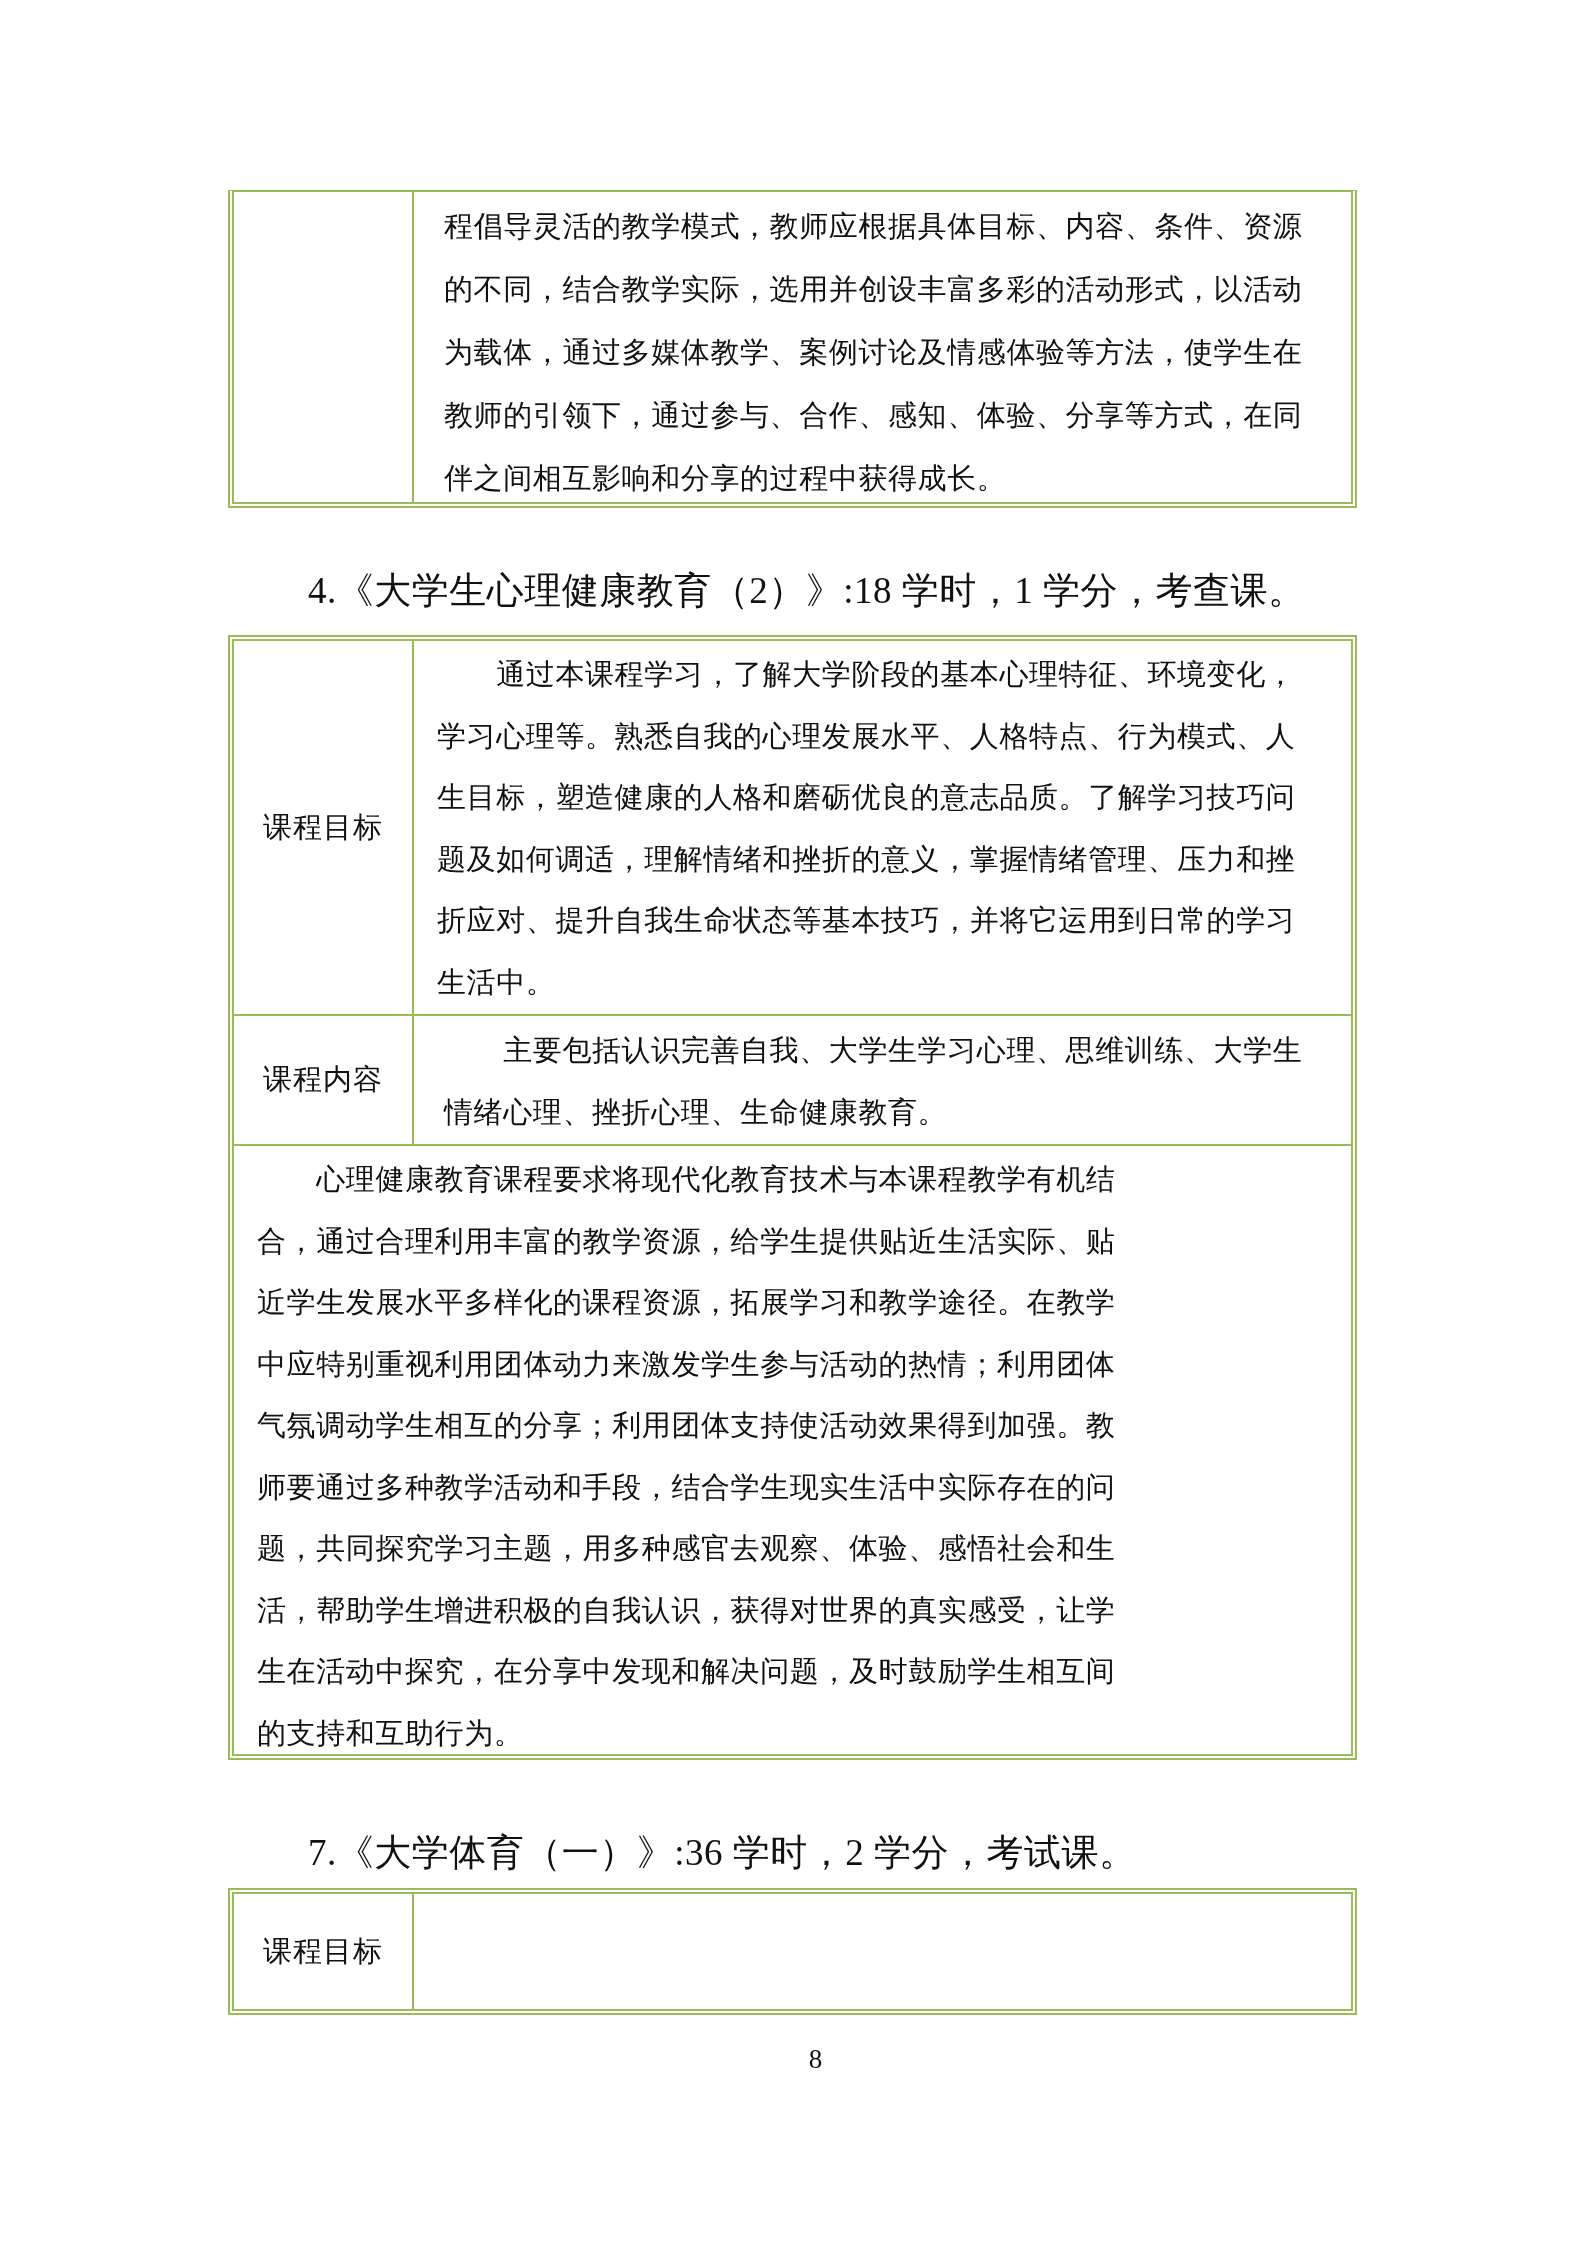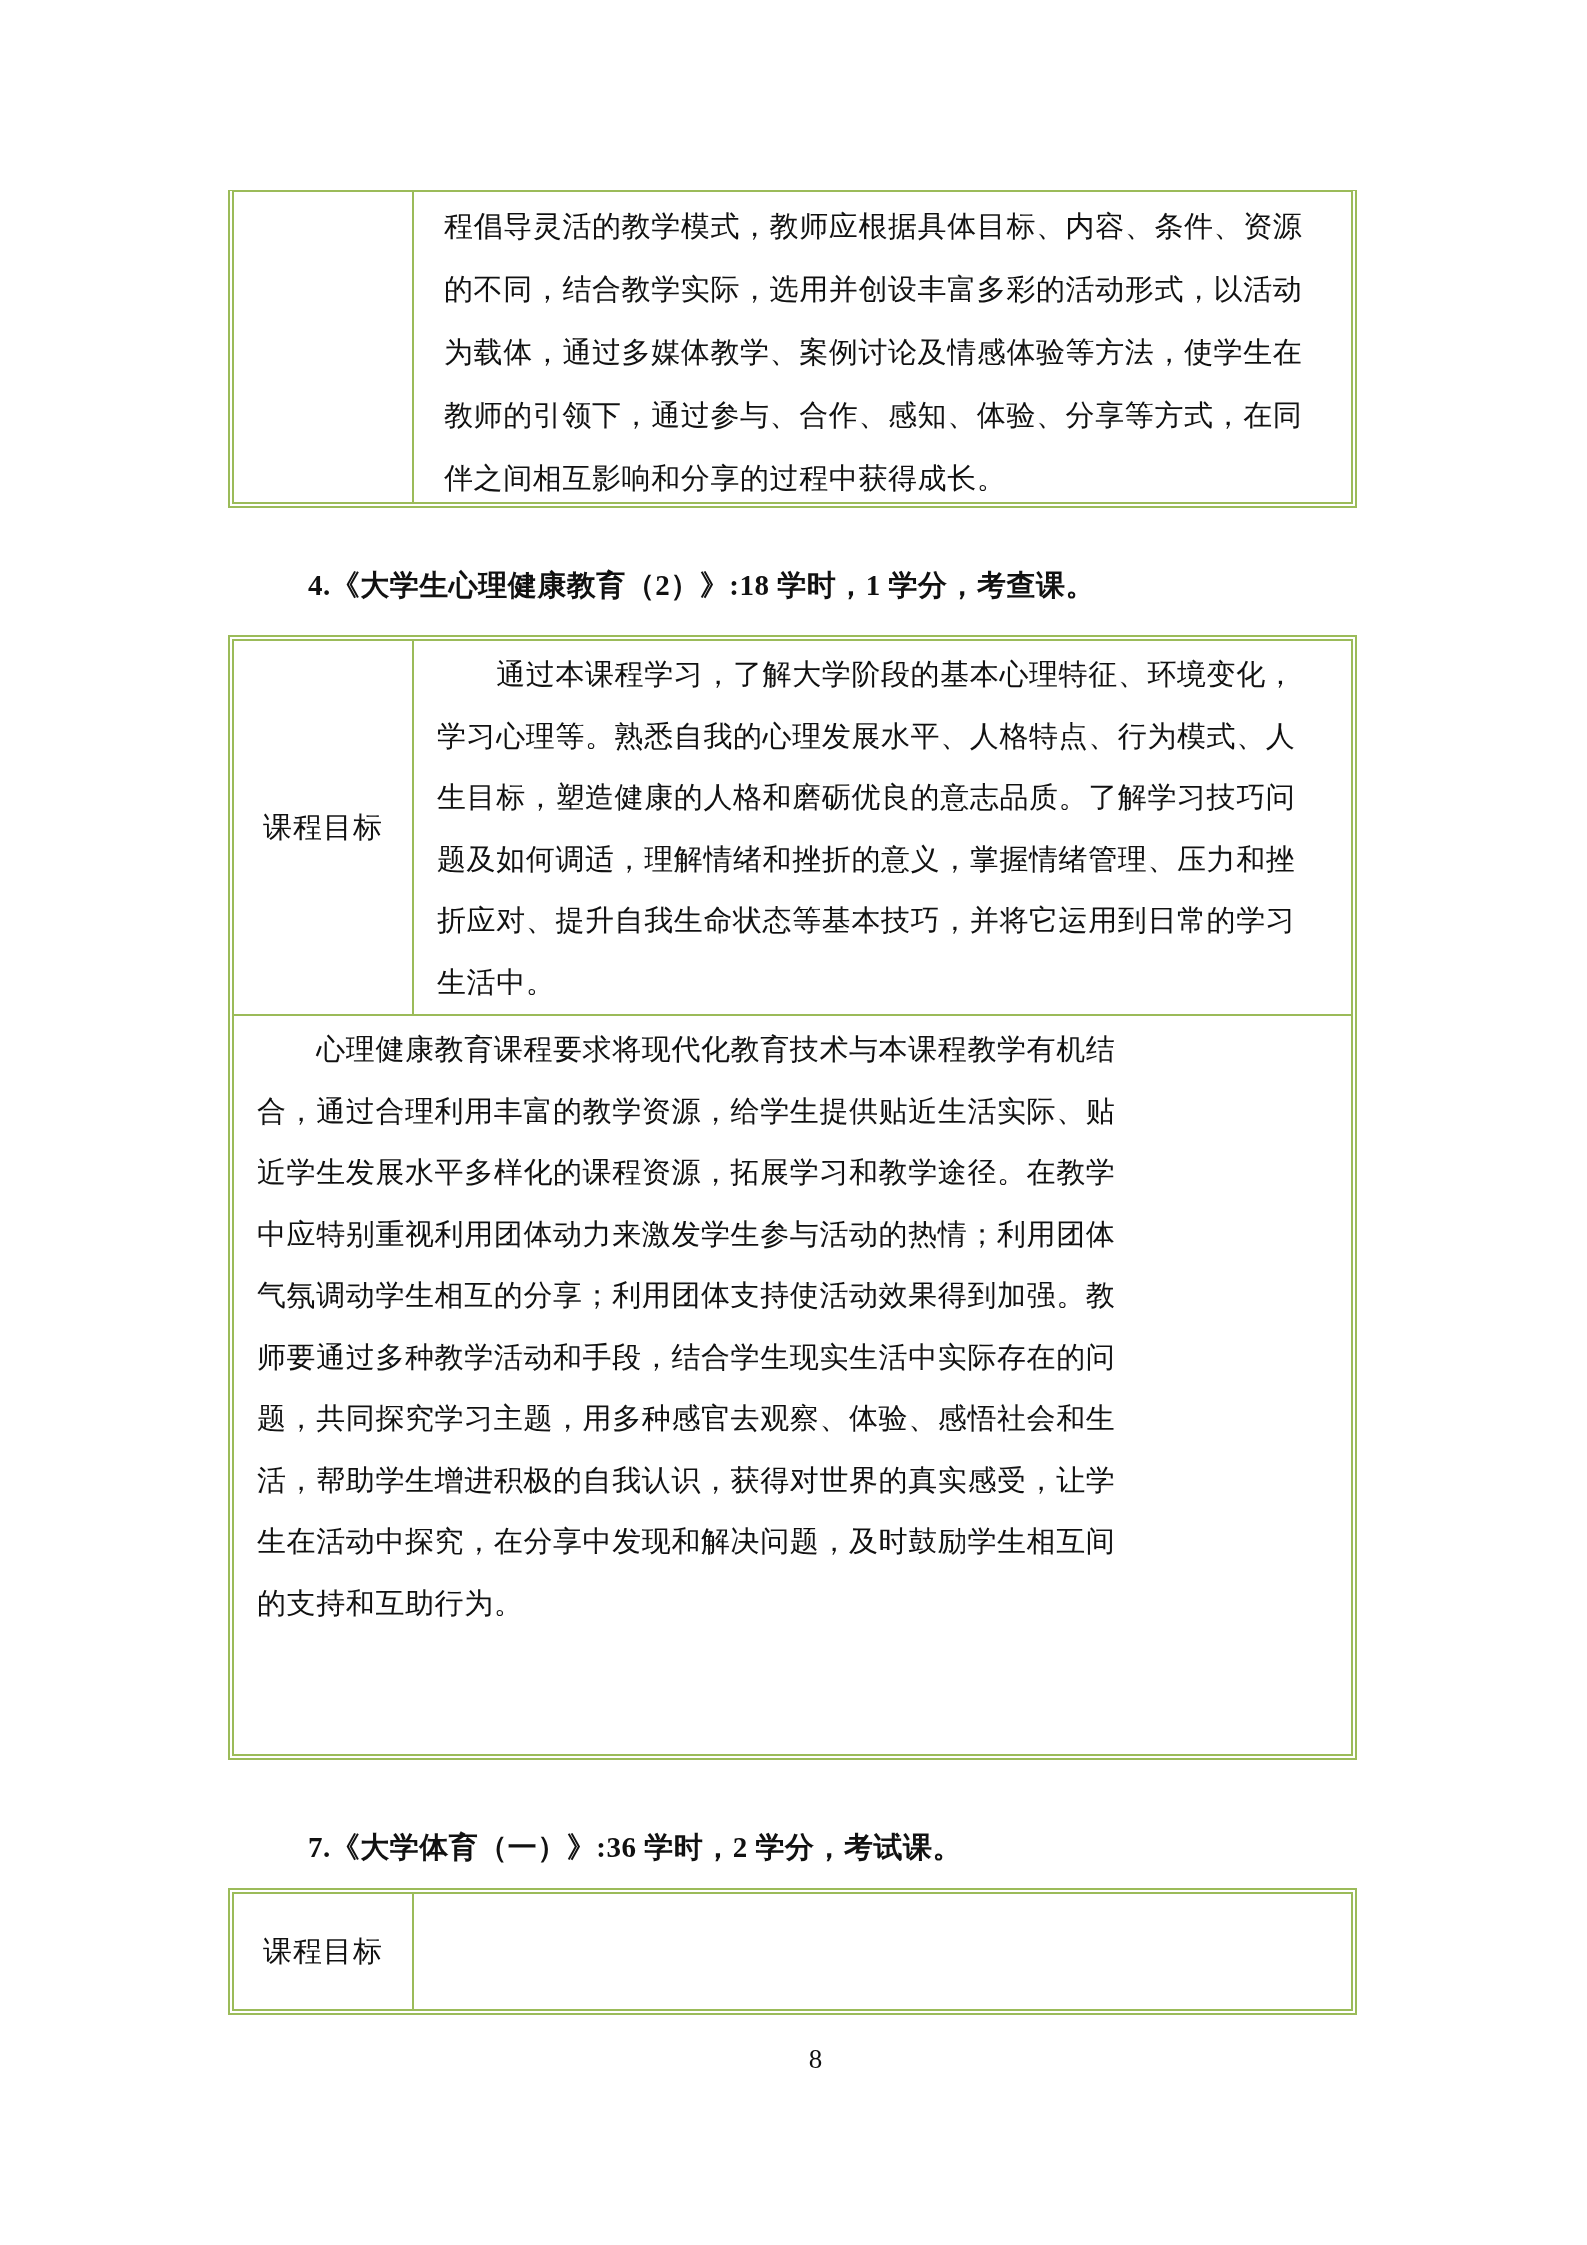--- a/index.html
+++ b/index.html
@@ -47,22 +47,22 @@
     white-space: pre-line;
     overflow: visible;
   }
   .lh63 { line-height: 63px; }
   .lh61 { line-height: 61.5px; padding-left: 23px; }
   .lh62 { line-height: 62px; }
   .lh58 { line-height: 58px; }
   .heading {
     position: absolute;
     left: 308px;
-    font-size: 29px;
-    font-weight: bold;
+    font-size: 37px;
+    font-weight: normal;
     letter-spacing: 0.5px;
     white-space: nowrap;
   }
   .page-number {
     position: absolute;
     left: 0;
     width: 100%;
     text-align: center;
     font-size: 27px;
     transform: translateX(22px);
@@ -100,20 +100,25 @@
   <div id="table-s4" class="doc-table">
     <div class="t-row row-goal">
       <div class="label-cell">课程目标</div>
       <div class="content-cell lh61">　　通过本课程学习，了解大学阶段的基本心理特征、环境变化，
 学习心理等。熟悉自我的心理发展水平、人格特点、行为模式、人
 生目标，塑造健康的人格和磨砺优良的意志品质。了解学习技巧问
 题及如何调适，理解情绪和挫折的意义，掌握情绪管理、压力和挫
 折应对、提升自我生命状态等基本技巧，并将它运用到日常的学习
 生活中。</div>
     </div>
+    <div class="t-row row-content">
+      <div class="label-cell">课程内容</div>
+      <div class="content-cell lh62">　　主要包括认识完善自我、大学生学习心理、思维训练、大学生
+情绪心理、挫折心理、生命健康教育。</div>
+    </div>
     <div class="t-row row-require">
       <div class="content-cell lh61">　　心理健康教育课程要求将现代化教育技术与本课程教学有机结
 合，通过合理利用丰富的教学资源，给学生提供贴近生活实际、贴
 近学生发展水平多样化的课程资源，拓展学习和教学途径。在教学
 中应特别重视利用团体动力来激发学生参与活动的热情；利用团体
 气氛调动学生相互的分享；利用团体支持使活动效果得到加强。教
 师要通过多种教学活动和手段，结合学生现实生活中实际存在的问
 题，共同探究学习主题，用多种感官去观察、体验、感悟社会和生
 活，帮助学生增进积极的自我认识，获得对世界的真实感受，让学
 生在活动中探究，在分享中发现和解决问题，及时鼓励学生相互间

